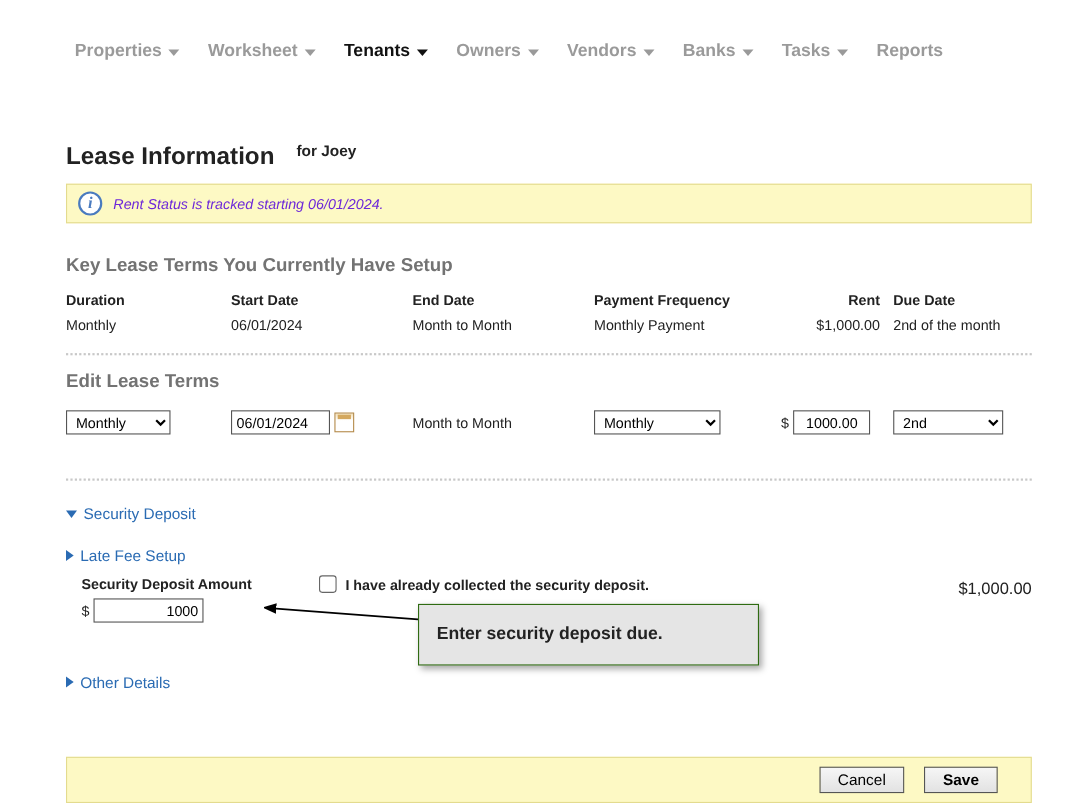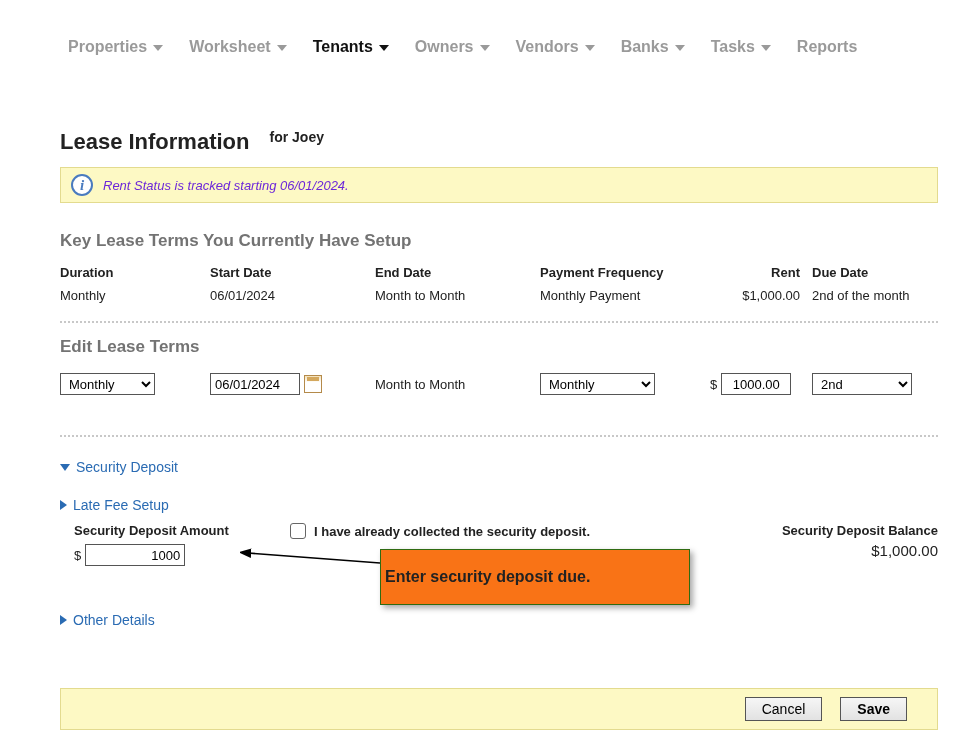--- a/index.html
+++ b/index.html
@@ -199,23 +199,23 @@
     position: absolute;
     left: 180px;
     top: 22px;
     width: 460px;
     pointer-events: none;
   }
   .arrow-svg { position: absolute; left: 0; top: 0; }
   .callout-box {
     position: absolute;
     left: 140px; top: 4px;
-    background: #f97316;
+    background: #e5e5e5;
     border: 1.5px solid #2f6b12;
-    padding: 18px 4px;
+    padding: 18px 16px;
     width: 310px;
     font-size: 16px;
     font-weight: 700;
     color: #222;
     box-shadow: 3px 3px 6px rgba(0,0,0,0.35);
   }
 
   
   .footer-bar {
     margin-top: 60px;
@@ -356,21 +356,20 @@
         <input type="text" class="sd-amount-input" value="1000" style="">
       </div>
     </div>
     <div class="sd-col-mid">
       <div class="sd-check-row">
         <span class="sd-check"></span>
         <span>I have already collected the security deposit.</span>
       </div>
     </div>
     <div class="sd-col-right">
-      <div class="sd-balance-label">Security Deposit Balance</div>
       <div class="sd-balance-val">$1,000.00</div>
     </div>
 
     <div class="callout-wrap">
       <svg class="arrow-svg" width="150" height="40">
         <defs>
           <marker id="ah" markerWidth="10" markerHeight="10" refX="2" refY="3" orient="auto">
             <path d="M0,0 L0,6 L8,3 z" fill="#000"></path>
           </marker>
         </defs>

